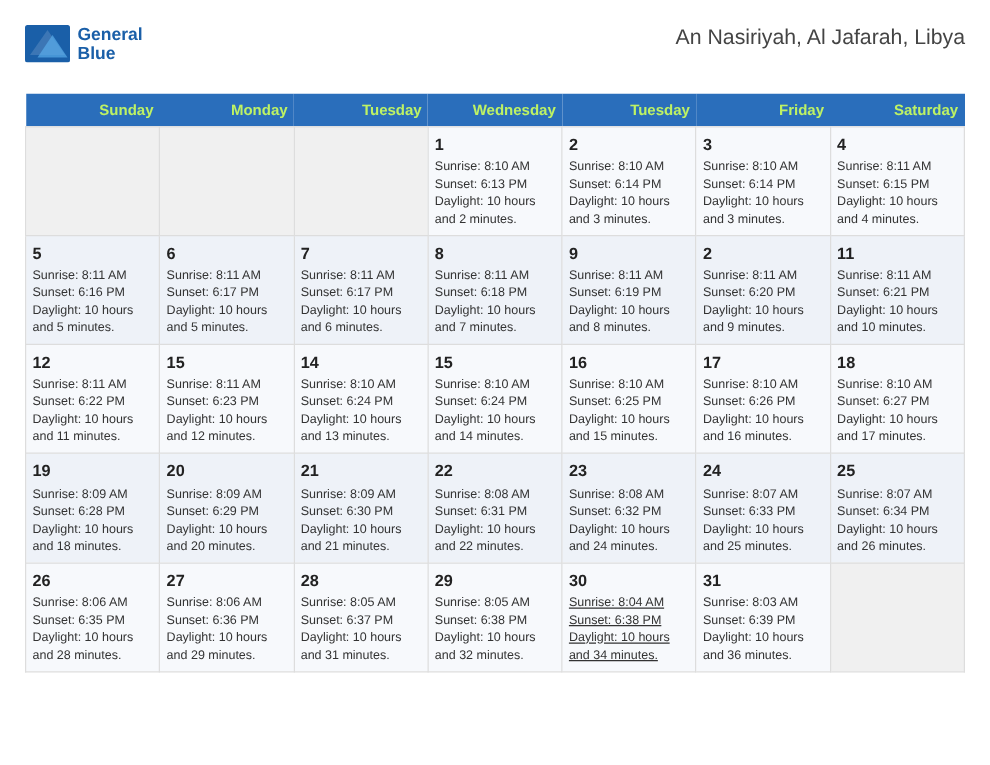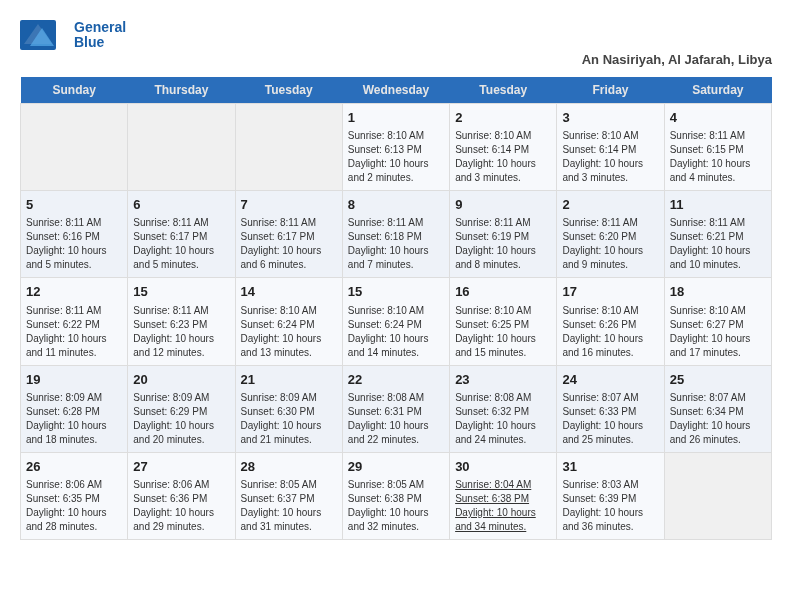--- a/index.html
+++ b/index.html
@@ -6,21 +6,21 @@
     body {
       font-family: Arial, sans-serif;
       background: #fff;
       width: 792px;
       min-height: 612px;
       padding: 20px;
     }
     .header-logo {
       display: flex;
       align-items: center;
-      gap: 18px;
+      gap: 6px;
       margin-bottom: 14px;
     }
     .logo-text {
       font-size: 14px;
       font-weight: bold;
       color: #1a5fa8;
       line-height: 1.1;
     }
     .logo-icon {
       width: 36px;
@@ -28,41 +28,40 @@
     }
     .title-block {
       text-align: right;
     }
     .title-block h1 {
       font-size: 32px;
       font-weight: bold;
       color: #222;
     }
     .title-block h2 {
-      font-size: 13px;
+      font-size: 17px;
       color: #444;
-      font-weight: bold;
-      margin-top: 32px;
+      font-weight: normal;
     }
     .top-row {
       display: flex;
       justify-content: space-between;
       align-items: flex-start;
       margin-bottom: 10px;
     }
     table {
       width: 100%;
       border-collapse: collapse;
       font-size: 11px;
     }
     thead tr th {
       background-color: #2a6ebb;
-      color: #e5e5e5;
+      color: #bef264;
       padding: 6px 5px;
-      text-align: center;
+      text-align: right;
       font-size: 12px;
       font-weight: bold;
     }
     tbody tr td {
       vertical-align: top;
       padding: 5px;
       border: 1px solid #ddd;
       width: calc(100% / 7);
       min-height: 80px;
       color: #222;
@@ -106,21 +105,21 @@
   </div>
   <div class="title-block">
     <h2>An Nasiriyah, Al Jafarah, Libya</h2>
   </div>
 </div>
 
 <table>
   <thead>
     <tr>
     <th>Sunday</th>
-        <th>Thursday</th>
+        <th>Monday</th>
         <th>Tuesday</th>
         <th>Wednesday</th>
         <th>Tuesday</th>
         <th>Friday</th>
         <th>Saturday</th>
       </tr>
   </thead>
   <tbody id="calendar-body">
   <tr>
         <td class="empty"></td>

